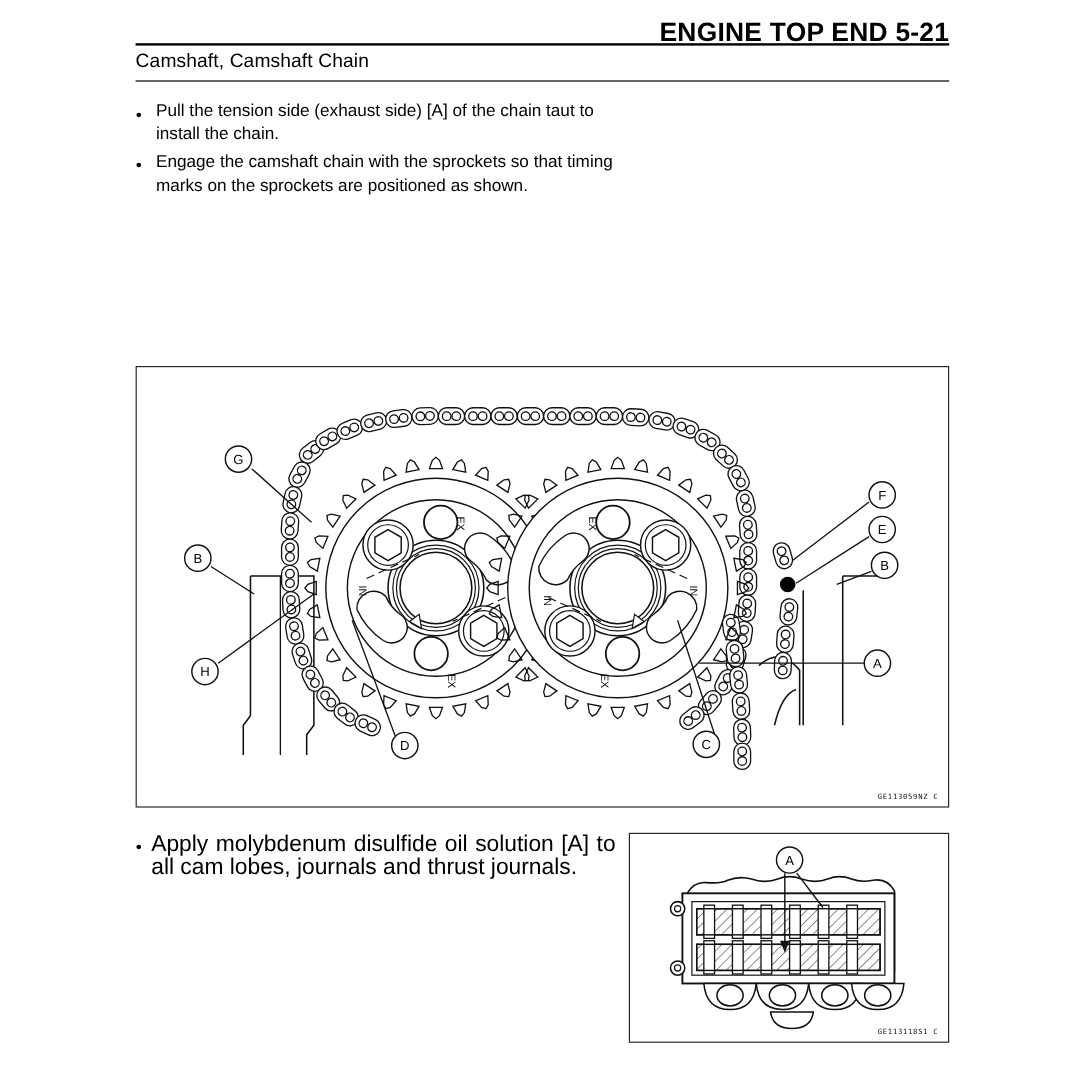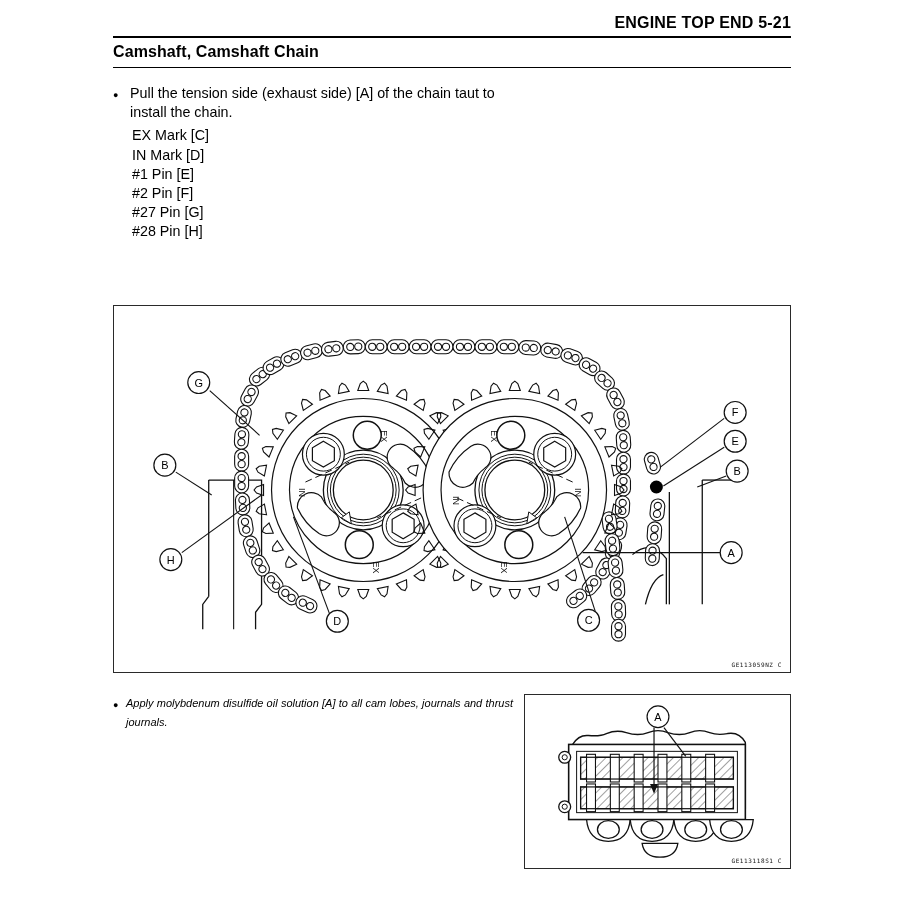--- a/index.html
+++ b/index.html
@@ -10,29 +10,29 @@
     color:#000;
     position:relative;
     overflow:hidden;
   }
   .page{position:relative;width:905px;height:905px;}
 
   
   .running-head{
     position:absolute; left:113px; top:14px; width:678px;
     text-align:right;
-    font-size:16px; font-weight:bold; letter-spacing:.2px;
+    font-size:22px; font-weight:bold; letter-spacing:.2px;
   }
   .rule-top{
     position:absolute; left:113px; top:36px; width:678px; height:2px;
     background:#000;
   }
   .section-title{
     position:absolute; left:113px; top:43px;
-    font-size:16px; font-weight:bold; letter-spacing:.1px;
+    font-size:16px; font-weight:normal; letter-spacing:.1px;
   }
   .rule-sub{
     position:absolute; left:113px; top:67px; width:678px; height:1px;
     background:#000;
   }
 
   
   .body{
     position:absolute; left:113px; top:80px; width:420px;
     font-size:14.3px; line-height:19.2px;
@@ -42,21 +42,21 @@
     position:absolute; left:0; top:0; font-size:13px; line-height:19.2px;
   }
   .bullet-item .mk.filled::before{content:"\25CF"; font-size:9px;}
   .bullet-item .mk.open::before{content:"\25CB"; font-size:11px;}
   .bullet-item p{margin:4px;}
   .sub-list{ margin:0; padding:0 0 0 19px; list-style:none; }
   .sub-list li{ font-size:14.3px; line-height:19.2px; }
 
   .body2{
     position:absolute; left:113px; top:694px; width:400px;
-    font-size:11px; line-height:19.2px;font-style:italic;
+    font-size:19px; line-height:19.2px;
   }
   .body2 p{margin:0; text-align:justify;}
 
   
   .fig{
     position:absolute; border:1.6px solid #2a2a2a; background:#fff;
     box-sizing:border-box;
   }
   #fig-sprockets{ left:113px; top:305px; width:678px; height:368px; }
   #fig-camshafts{ left:524px; top:694px; width:267px; height:175px; }
@@ -79,30 +79,26 @@
   <div class="section-title">Camshaft, Camshaft Chain</div>
   <div class="rule-sub"></div>
 
   <div class="body">
 
     <div class="bullet-item">
       <span class="mk filled"></span>
       <p>Pull the tension side (exhaust side) [A] of the chain taut to install the chain.</p>
     </div>
 
-
-
-    <ul class="sub-list">
-      <li>EX Mark [C]</li>
-      <li>IN Mark [D]</li>
-      <li>#1 Pin [E]</li>
-      <li>#2 Pin [F]</li>
-      <li>#27 Pin [G]</li>
-      <li>#28 Pin [H]</li>
-    </ul>
+    <div class="bullet-item">
+      <span class="mk filled"></span>
+      <p>Engage the camshaft chain with the sprockets so that timing marks on the sprockets are positioned as shown.</p>
+    </div>
+
+
   </div>
 
   <div class="fig" id="fig-sprockets">
     <svg viewBox="0 0 678 368" preserveAspectRatio="none">
       <defs>
         <g id="tooth">
             <path d="M -5.5 0 L -3 -7 L 0 -9.5 L 3 -7 L 5.5 0 Z" fill="none" stroke="#111" stroke-width="1.1"></path>
           </g>
         <g id="chainlink">
           <path d="M -11 0 a 7 7 0 0 1 7 -7 l 8 0 a 7 7 0 0 1 0 14 l -8 0 a 7 7 0 0 1 -7 -7 z" fill="#fff" stroke="#111" stroke-width="1.1"></path>

